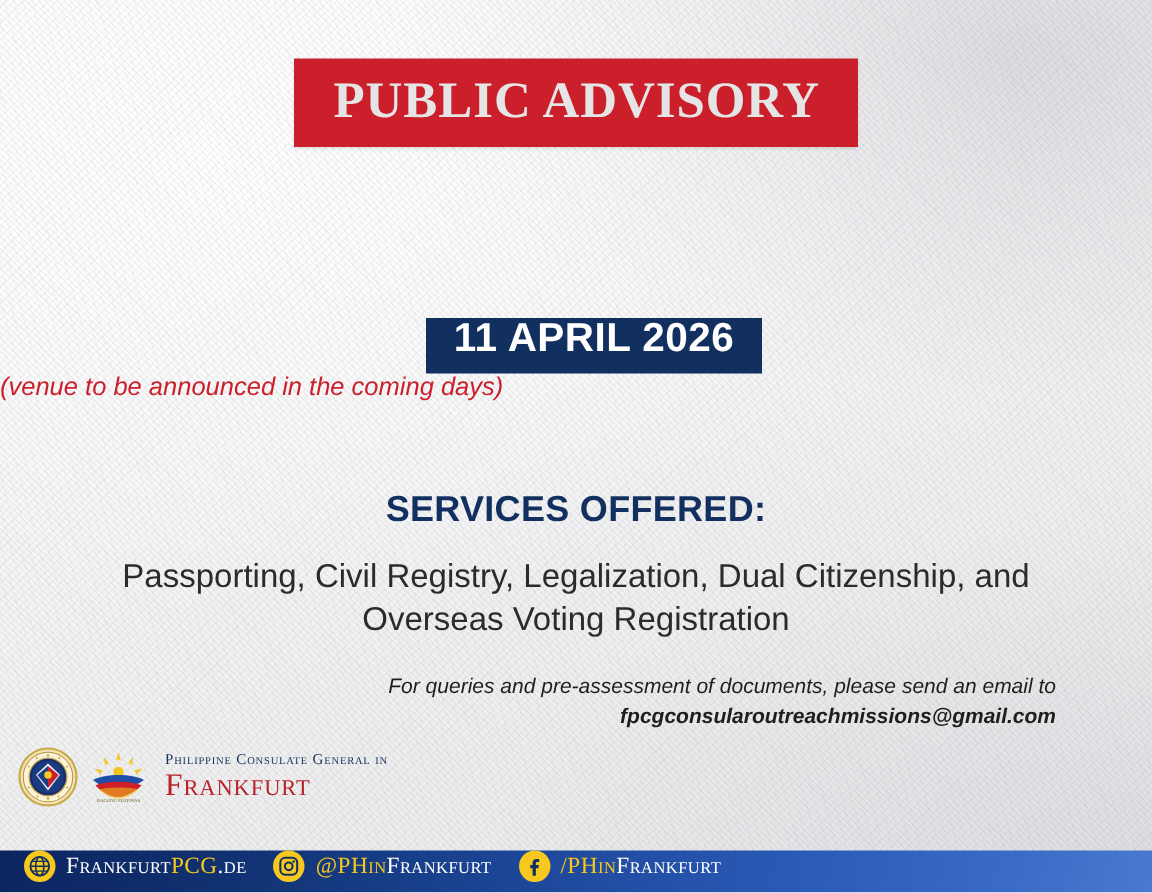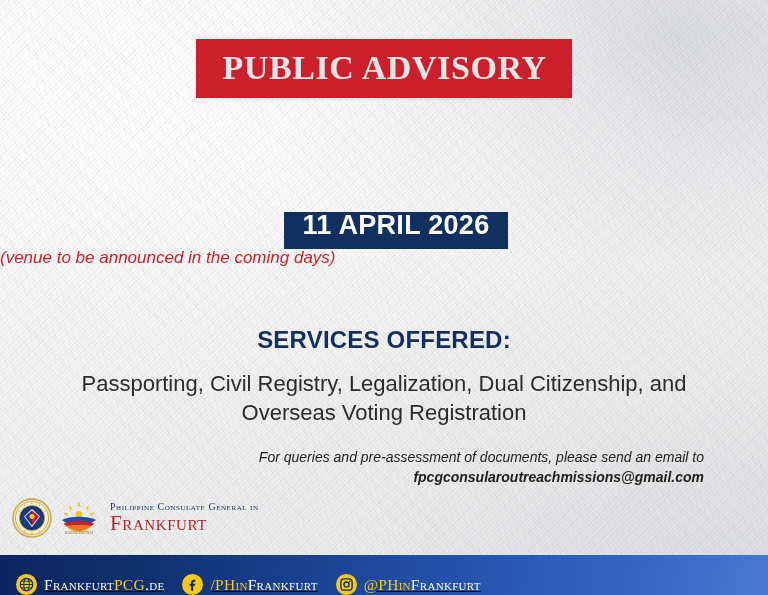--- a/index.html
+++ b/index.html
@@ -208,33 +208,32 @@
     white-space: nowrap;
     margin-top: 1px;
   }
 
   
   .footer-bar {
     position: absolute;
     left: 0;
     bottom: 0;
     width: 768px;
-    height: 40px;
+    height: 28px;
     background: linear-gradient(100deg,
         #0c2560 0%,
         #10306f 18%,
         #1c4698 45%,
         #2b5bb8 70%,
         #3a6bc6 88%,
         #4a79cf 100%);
     display: flex;
-    align-items: flex-end;
+    align-items: flex-start;
     padding-left: 16px;
     gap: 18px;
-    text-decoration: underline;
   }
   .footer-item {
     display: flex;
     align-items: center;
     gap: 7px;
     white-space: nowrap;
   }
   .f-icon {
     width: 21px; height: 21px;
     flex: 0 0 21px;
@@ -348,37 +347,37 @@
           </svg>
         </span>
         <span class="f-label">
           <span class="white">Frankfurt</span><span class="gold">PCG</span><span class="white">.de</span>
         </span>
       </div>
 
       <div class="footer-item">
         <span class="f-icon">
           <svg viewBox="0 0 24 24" width="15" height="15">
-            <path d="M14.6 7.4h2.1V4.2h-2.8c-2.6 0-4.2 1.6-4.2 4.3v2.2H7.2v3.3h2.5V22h3.5v-8h2.7l.45-3.3h-3.15V8.8c0-.95.35-1.4 1.4-1.4z" fill="#12305f"></path>
-          </svg>
-        </span>
-        <span class="f-label">
-          <span class="gold">/PHin</span><span class="white">Frankfurt</span>
-        </span>
-      </div>
-
-      <div class="footer-item">
-        <span class="f-icon">
-          <svg viewBox="0 0 24 24" width="15" height="15">
             <rect x="3" y="3" width="18" height="18" rx="5.2" ry="5.2" fill="none" stroke="#12305f" stroke-width="2.2"></rect>
             <circle cx="12" cy="12" r="4.1" fill="none" stroke="#12305f" stroke-width="2.2"></circle>
             <circle cx="17.2" cy="6.9" r="1.35" fill="#12305f"></circle>
           </svg>
         </span>
         <span class="f-label">
           <span class="gold">@PHin</span><span class="white">Frankfurt</span>
         </span>
       </div>
 
+      <div class="footer-item">
+        <span class="f-icon">
+          <svg viewBox="0 0 24 24" width="15" height="15">
+            <path d="M14.6 7.4h2.1V4.2h-2.8c-2.6 0-4.2 1.6-4.2 4.3v2.2H7.2v3.3h2.5V22h3.5v-8h2.7l.45-3.3h-3.15V8.8c0-.95.35-1.4 1.4-1.4z" fill="#12305f"></path>
+          </svg>
+        </span>
+        <span class="f-label">
+          <span class="gold">/PHin</span><span class="white">Frankfurt</span>
+        </span>
+      </div>
+
     </div>
 
   </div>
 </div>
 
 </body></html>

